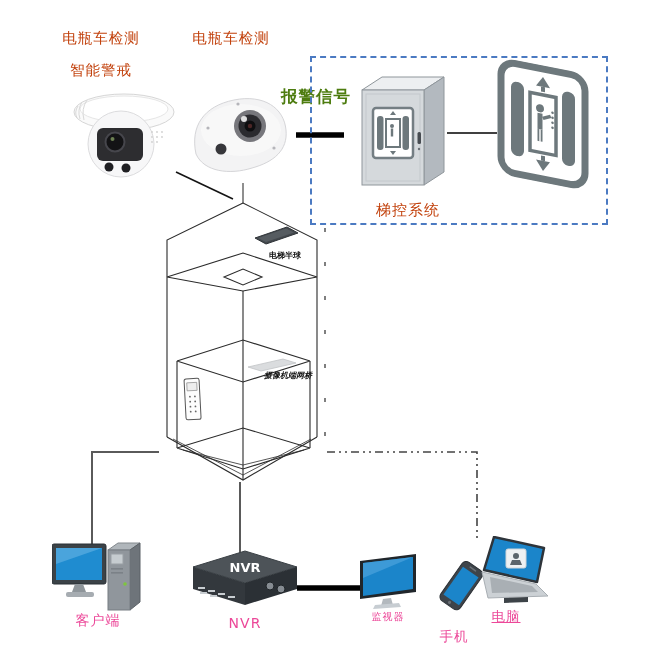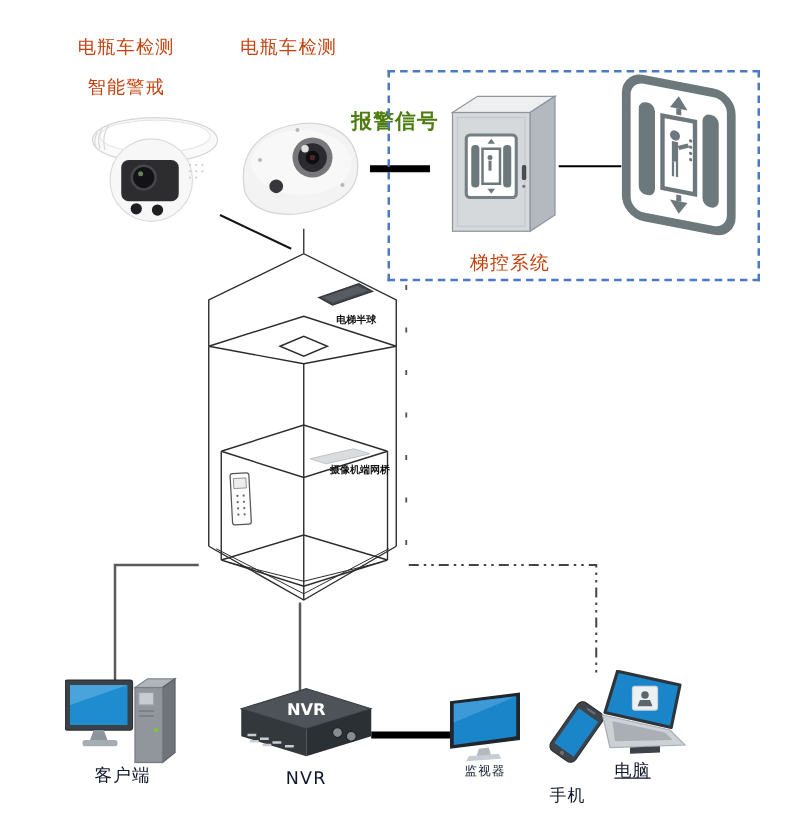--- a/index.html
+++ b/index.html
@@ -4,21 +4,21 @@
 <style>
   html,body{margin:0;padding:0;background:#fff;}
   .stage{position:relative;width:649px;height:654px;background:#ffffff;overflow:hidden;
          font-family:"DejaVu Sans","Liberation Sans",sans-serif;color:#1a1a1a;}
   .abs{position:absolute;}
   .lbl{position:absolute;text-align:center;color:#c2410c;}
   .cam-label{width:110px;font-size:14.5px;line-height:32px;letter-spacing:1px;}
   .alarm{font-size:16.5px;font-weight:bold;letter-spacing:1px;color:#4d7c0f;}
   .sys-label{width:96px;font-size:15px;letter-spacing:1px;}
   .bridge-label{font-size:8px;font-weight:bold;color:#111;letter-spacing:0;white-space:nowrap;}
-  .dev-label{font-size:14px;color:#0f172a;letter-spacing:1px;}
+  .dev-label{font-size:14px;color:#ec4899;letter-spacing:1px;}
   .dashed-box{position:absolute;left:310px;top:56px;width:294px;height:165px;
               border:2px dashed #4b7ac2;}
   .sign-wrap{position:absolute;left:497px;top:56px;width:92px;height:118px;
              transform:skewY(11deg);transform-origin:left top;}
   svg{display:block;}
   .overlay{position:absolute;left:0;top:0;}
 </style>
 </head>
 <body>
 
@@ -164,21 +164,21 @@
       <circle cx="55.5" cy="56" r="1.3" fill="#6d787c"></circle>
       <circle cx="55.5" cy="61" r="1.3" fill="#6d787c"></circle>
       <polygon points="46,12 39,22 53,22" fill="#6d787c"></polygon>
       <rect x="44" y="22" width="4" height="5" fill="#6d787c"></rect>
       <polygon points="46,106 39,96 53,96" fill="#6d787c"></polygon>
       <rect x="44" y="91" width="4" height="5" fill="#6d787c"></rect>
     </svg>
   </div>
 
   <div class="lbl bridge-label" style="left:269px;top:250px;">电梯半球</div>
-  <div class="lbl bridge-label" style="left:264px;top:370px;">摄像机端网桥</div>
+  <div class="lbl bridge-label" style="left:264px;top:370px;font-style:italic;">摄像机端网桥</div>
 
   <div class="abs" style="left:52px;top:542px;">
     <svg width="92" height="72" viewBox="0 0 92 72">
       <rect x="0" y="2" width="54" height="40" rx="2" fill="#3b4247" stroke="#2b3136"></rect>
       <polygon points="4,6 50,6 50,38 4,38" fill="#1f8cd0"></polygon>
       <polygon points="4,6 50,6 4,22" fill="#55aade" opacity="0.8"></polygon>
       <polygon points="23,42 31,42 34,50 20,50" fill="#8e959a"></polygon>
       <rect x="14" y="50" width="28" height="5" rx="2" fill="#a6acb1"></rect>
       <polygon points="56,8 66,1 88,1 78,8" fill="#b0b6bb" stroke="#83898e"></polygon>
       <polygon points="78,8 88,1 88,60 78,68" fill="#6e747a" stroke="#5b6166"></polygon>

